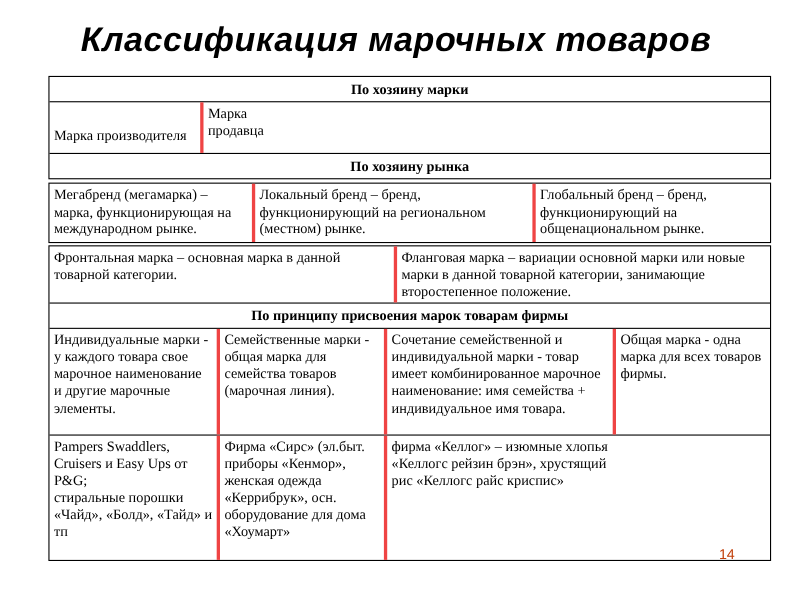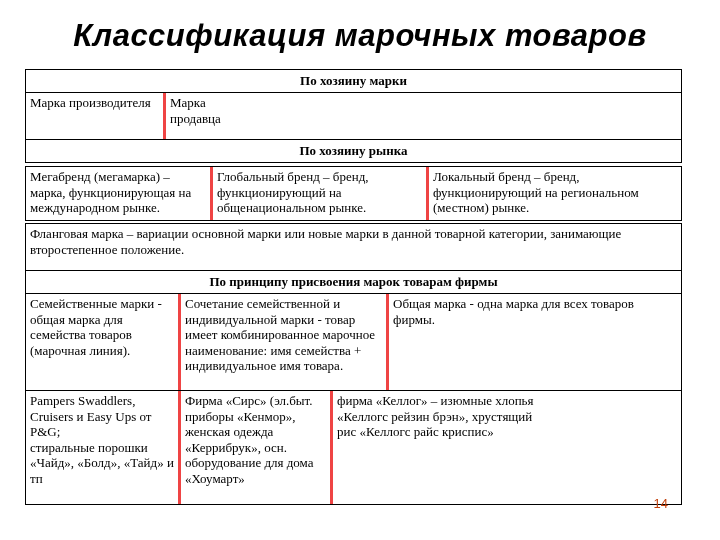--- a/index.html
+++ b/index.html
@@ -2,33 +2,33 @@
 <html><head>
 <meta charset="utf-8">
 <style>
   html,body{margin:0;padding:0;}
   body{width:720px;height:540px;background:#ffffff;overflow:hidden;}
   .slide{position:relative;width:720px;height:472px;background:#ffffff;color:#000;
          font-family:"Liberation Serif", serif;}
   .title{position:absolute;top:18px;left:0;width:100%;margin:0;text-align:center;
          font-family:"Liberation Sans", sans-serif;font-weight:bold;font-style:italic;
          font-size:31px;letter-spacing:0.5px;color:#000;}
-  .table-wrap{position:absolute;left:25px;top:69px;width:657px;font-family:Liberation Serif, serif;}
+  .table-wrap{position:absolute;left:44px;top:69px;width:657px;font-family:Liberation Serif, serif;}
   .blk{border:1px solid #000;background:#fff;box-sizing:border-box;width:100%;}
   .blk-b{margin-top:3px;}
   .blk-c{margin-top:2px;}
   .hdr{font-weight:bold;text-align:center;font-size:13px;line-height:15px;
        padding:3px 2px 4px 2px;}
   .row{display:flex;align-items:stretch;}
   .hdr + .row, .row + .hdr, .row + .row{border-top:1px solid #000;}
   .cell{font-size:13px;line-height:15.5px;padding:2px 4px 2px 4px;box-sizing:border-box;
         white-space:pre-line;overflow:hidden;}
   .cell + .cell{border-left:3px solid #ef4444;}
   .grow{flex:1;}
-  .wa1{width:137px;flex:none;} .wa2{width:87px;flex:none;}
+  .wa1{width:137px;flex:none;margin-top:20px;} .wa2{width:87px;flex:none;}
   .wb1{width:184px;flex:none;} .wb2{width:216px;flex:none;}
   .wc1{width:313px;flex:none;}
   .wd1{width:152px;flex:none;} .wd2{width:152px;flex:none;} .wd3{width:208px;flex:none;}
   .h-a{min-height:46px;} .h-b{min-height:53px;} .h-c{min-height:46px;}
   .h-d1{min-height:96px;} .h-d2{min-height:113px;}
   .page-num{position:absolute;right:52px;top:496px;color:#c2410c;
             font-family:"Liberation Sans", sans-serif;font-size:13px;}
 </style>
 </head>
 <body>
@@ -44,31 +44,33 @@
       <div class="row h-a">
         <div class="cell wa1">Марка производителя</div>
         <div class="cell wa2">Марка продавца</div>
       </div>
       <div class="hdr">По хозяину рынка</div>
     </section>
 
     <section class="blk blk-b">
       <div class="row h-b">
         <div class="cell wb1">Мегабренд (мегамарка) – марка, функционирующая на международном рынке.</div>
+        <div class="cell grow">Локальный бренд – бренд, функционирующий на региональном (местном) рынке.</div>
         <div class="cell wb2">Глобальный бренд – бренд, функционирующий на общенациональном рынке.</div>
-        <div class="cell grow">Локальный бренд – бренд, функционирующий на региональном (местном) рынке.</div>
       </div>
     </section>
 
     <section class="blk blk-c">
       <div class="row h-c">
+        <div class="cell wc1">Фронтальная марка – основная марка в данной товарной категории.</div>
         <div class="cell grow">Фланговая марка – вариации основной марки или новые марки в данной товарной категории, занимающие второстепенное положение.</div>
       </div>
       <div class="hdr">По принципу присвоения марок товарам фирмы</div>
       <div class="row h-d1">
+        <div class="cell wd1">Индивидуальные марки - у каждого товара свое марочное наименование и другие марочные элементы.</div>
         <div class="cell wd2">Семейственные марки - общая марка для семейства товаров (марочная линия).</div>
         <div class="cell wd3">Сочетание семейственной и индивидуальной марки - товар имеет комбинированное марочное наименование: имя семейства + индивидуальное имя товара.</div>
         <div class="cell grow">Общая марка - одна марка для всех товаров фирмы.</div>
       </div>
       <div class="row h-d2">
         <div class="cell wd1">Pampers Swaddlers, Cruisers и Easy Ups от P&amp;G;
 стиральные порошки «Чайд», «Болд», «Тайд» и тп</div>
         <div class="cell wd2">Фирма «Сирс» (эл.быт. приборы «Кенмор», женская одежда «Керрибрук», осн. оборудование для дома «Хоумарт»</div>
         <div class="cell wd3">фирма «Келлог» – изюмные хлопья «Келлогс рейзин брэн», хрустящий рис «Келлогс райс криспис»</div>
       </div>

